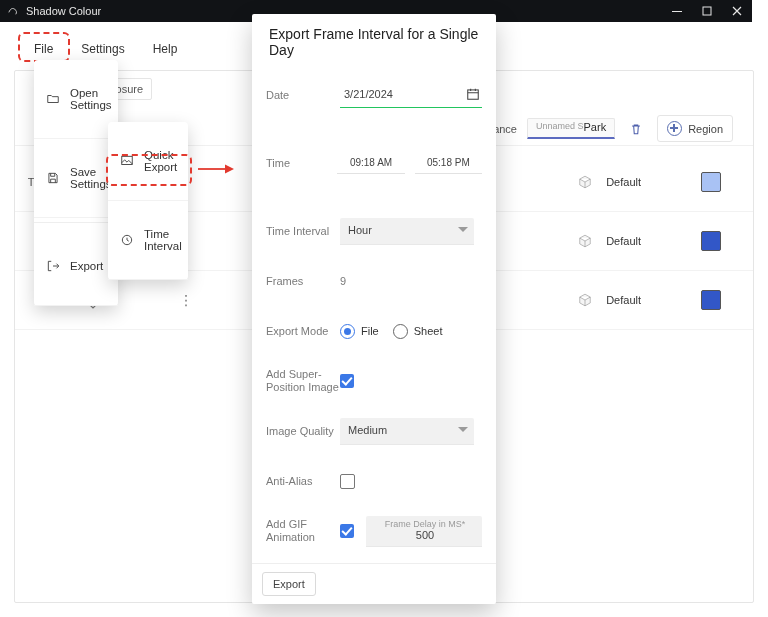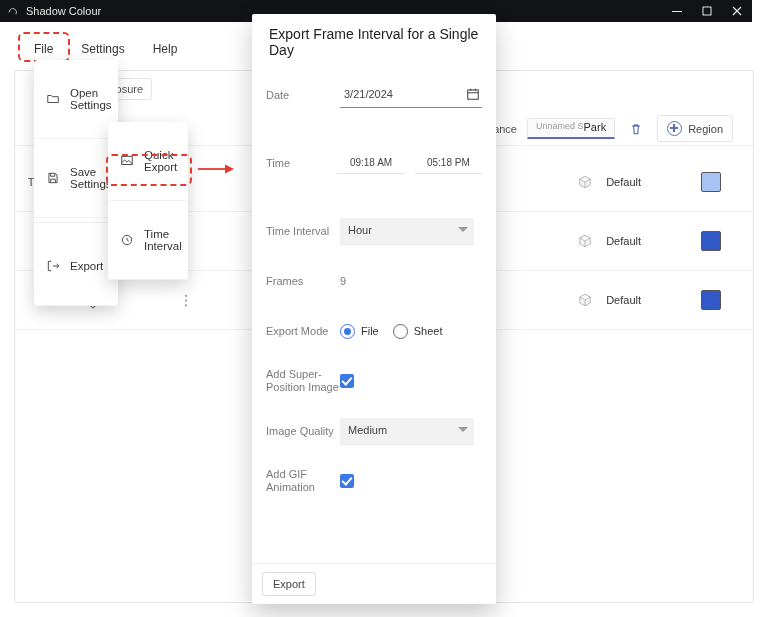--- a/index.html
+++ b/index.html
@@ -336,25 +336,33 @@
     </div>
 
     <div class="frow">
       <span class="lbl">Image Quality</span>
       <span class="field fieldfill" style="width:120px;flex:0 0 120px">
         <span>Medium</span>
         <span class="drop"></span>
       </span>
     </div>
 
+    <div class="frow">
+      <span class="lbl">Anti-Alias</span>
+      <span class="checkempty"></span>
+    </div>
 
     <div class="frow">
       <span class="lbl" style="line-height:1.2"><span>Add GIF</span><br><span>Animation</span></span>
       <span class="check"></span>
       <span style="width:12px"></span>
+      <span class="field fieldfill cell" style="flex:1">
+        <span class="smalltext">Frame Delay in MS*</span>
+        <span style="color:#444">500</span>
+      </span>
     </div>
 
     <div class="frow">
       
       
     </div>
 
   </div>
     </div>
   <div class="footer">

